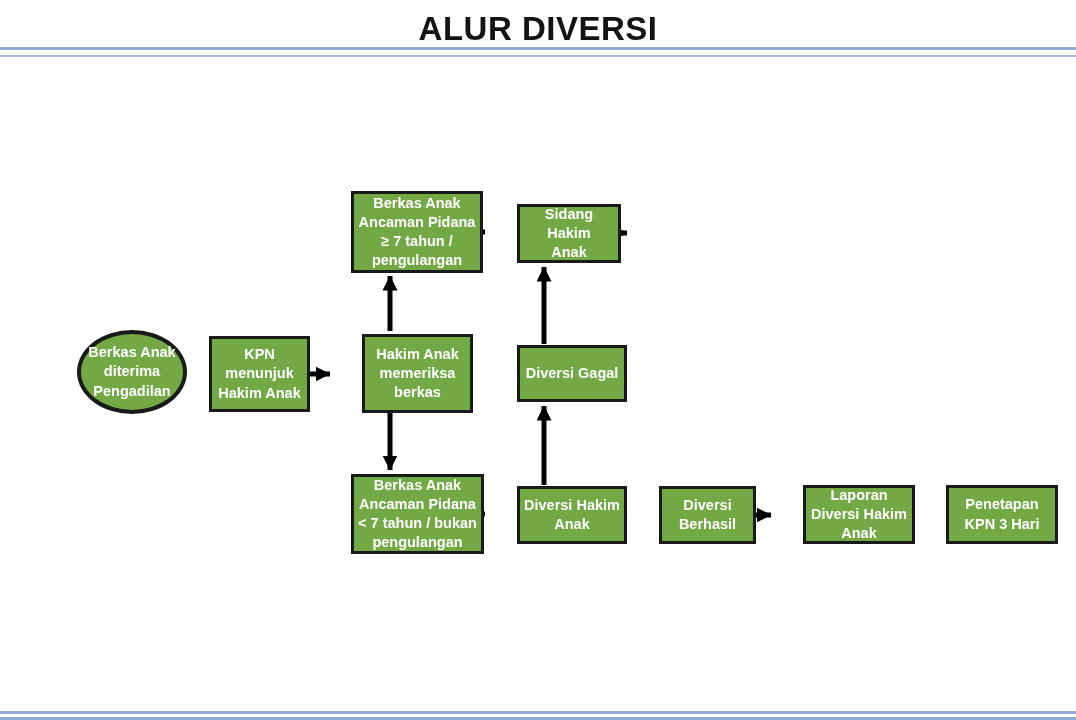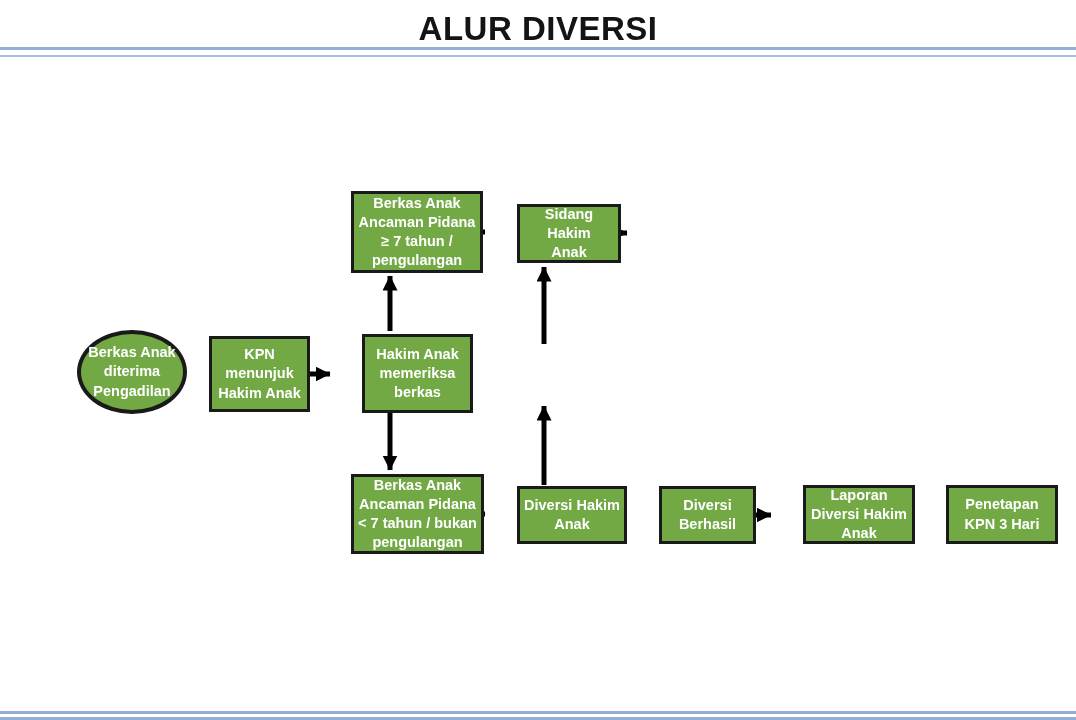--- a/index.html
+++ b/index.html
@@ -101,20 +101,21 @@
 
   <div class="node" style="left:323px; top:191px; width:132px; height:82px;">Berkas Anak
 Ancaman Pidana
 ≥ 7 tahun /
 pengulangan</div>
 
   <div class="node" style="left:489px; top:204px; width:104px; height:59px;">Sidang Hakim
 Anak</div>
 
 
+  <div class="node" style="left:489px; top:345px; width:110px; height:57px;">Diversi Gagal</div>
 
   <div class="node" style="left:323px; top:474px; width:133px; height:80px;">Berkas Anak
 Ancaman Pidana
 &lt; 7 tahun / bukan
 pengulangan</div>
 
   <div class="node" style="left:489px; top:486px; width:110px; height:58px;">Diversi Hakim
 Anak</div>
 
   <div class="node" style="left:631px; top:486px; width:97px; height:58px;">Diversi

